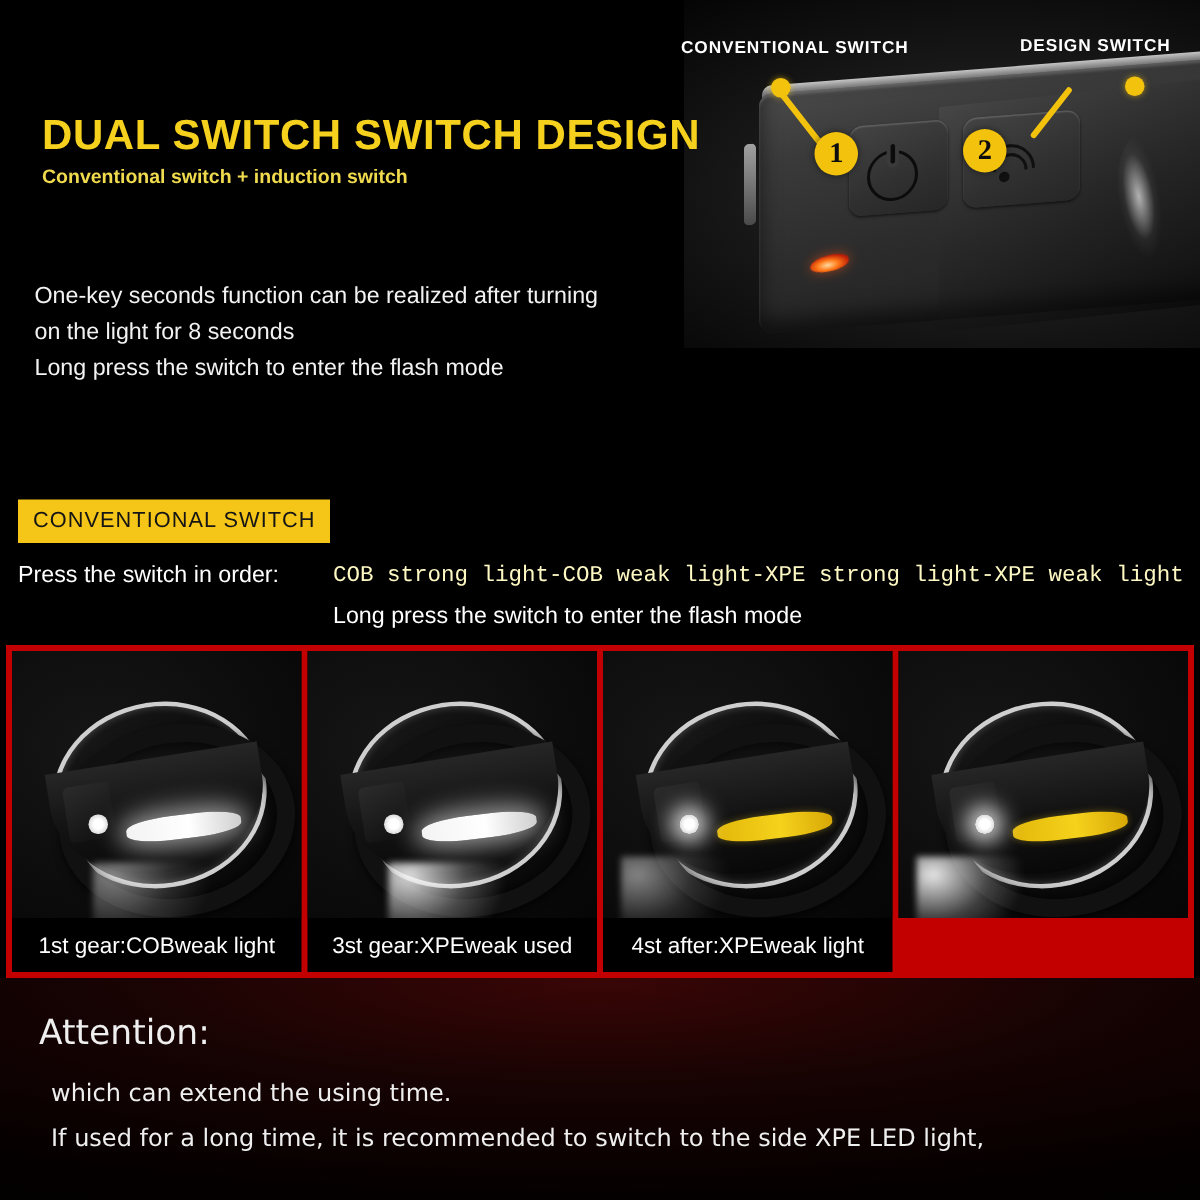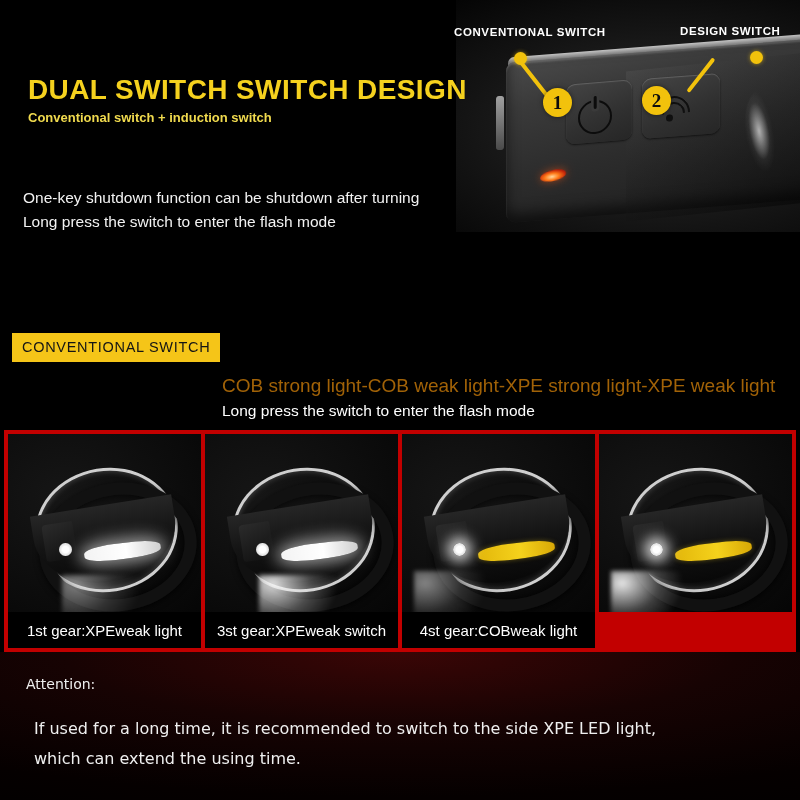--- a/index.html
+++ b/index.html
@@ -59,21 +59,21 @@
   
   .h1{position:absolute;left:28px;top:74px;color:#F5D11E;font-size:28px;font-weight:700;
       letter-spacing:.4px;}
   .h2{position:absolute;left:28px;top:110px;color:#F0DA4E;font-size:13px;font-weight:700;}
   .para{position:absolute;left:23px;top:186px;color:#f2f2f2;font-size:15.5px;line-height:24px;}
 
   
   .badge{position:absolute;left:12px;top:333px;background:#F5C518;color:#151515;
       font-size:14.5px;letter-spacing:.7px;padding:6px 10px 7px;}
   .order-lbl{position:absolute;left:12px;top:375px;color:#fff;font-size:15.5px;}
-  .order-v1{position:absolute;left:222px;top:375px;color:#a16207;font-size:19px;}
+  .order-v1{position:absolute;left:222px;top:375px;color:#fef9c3;font-size:15px;font-family:Liberation Mono, monospace;}
   .order-v2{position:absolute;left:222px;top:402px;color:#fff;font-size:15.5px;}
 
   
   .grid{position:absolute;left:4px;top:430px;width:792px;height:222px;
       background:#C20000;display:grid;grid-template-columns:repeat(4,1fr);gap:4px;
       padding:4px;box-sizing:border-box;}
   .cell{position:relative;background:#000;overflow:hidden;}
   .scene{position:absolute;inset:0;background:
       radial-gradient(130% 100% at 30% 30%, #161616 0%, #0a0a0a 55%, #000 100%);}
   
@@ -108,21 +108,21 @@
 
   .caption-row{position:absolute;left:4px;top:612px;width:792px;height:40px;
       background:#C20000;display:grid;grid-template-columns:repeat(4,1fr);gap:4px;
       padding:0 4px 4px;box-sizing:border-box;}
   .caption{background:#000;color:#fff;font-size:15px;display:flex;align-items:center;
       justify-content:center;}
 
   
   .attn-wrap{position:absolute;left:0;top:652px;width:800px;height:148px;
       background:radial-gradient(120% 140% at 50% 0%, #3a0606 0%, #170303 35%, #050000 70%, #000 100%);}
-  .attn-title{position:absolute;left:26px;top:676px;color:#efefef;font-size:14px;
+  .attn-title{position:absolute;left:26px;top:676px;color:#efefef;font-size:23px;
       font-family:"DejaVu Sans",sans-serif;}
   .attn-body{position:absolute;left:34px;top:714px;color:#efefef;font-size:16px;
       line-height:30px;font-family:"DejaVu Sans",sans-serif;}
 </style>
 </head>
 <body>
 
 <div id="page">
 
   <div class="photo-area">
@@ -149,25 +149,27 @@
   <div class="dot" style="left:514px;top:52px;"></div>
   <div class="dot" style="left:750px;top:51px;"></div>
   <div class="num" style="left:543px;top:88px;">1</div>
   <div class="num" style="left:642px;top:86px;">2</div>
   <div class="callout-label" style="left:454px;top:26px;">CONVENTIONAL SWITCH</div>
   <div class="callout-label" style="left:680px;top:25px;">DESIGN SWITCH</div>
 
   <div class="h1">DUAL SWITCH SWITCH DESIGN</div>
   <div class="h2">Conventional switch + induction switch</div>
   <div class="para">
-    <div>One-key shutdown function can be shutdown after turning</div>
+    <div>One-key seconds function can be realized after turning</div>
+    <div>on the light for 8 seconds</div>
     <div>Long press the switch to enter the flash mode</div>
   </div>
 
   <div class="badge">CONVENTIONAL SWITCH</div>
+  <div class="order-lbl">Press the switch in order:</div>
   <div class="order-v1">COB strong light-COB weak light-XPE strong light-XPE weak light</div>
   <div class="order-v2">Long press the switch to enter the flash mode</div>
 
   <div class="grid">
     <div class="cell">
       <div class="scene"></div>
       <div class="band">
         <div class="band-outer"></div>
         <div class="band-inner"></div>
         <div class="band-body"></div>
@@ -212,25 +214,25 @@
         <div class="band-body"></div>
         <div class="mount"></div>
         <div class="cob cob-off-yellow"></div>
         <div class="xpe xpe-on"></div>
       </div>
       <div class="beam-side"></div>
     </div>
   </div>
 
   <div class="caption-row">
-    <div class="caption">1st gear:XPEweak light</div>
-    <div class="caption">3st gear:XPEweak switch</div>
-    <div class="caption">4st gear:COBweak light</div>
+    <div class="caption">1st gear:COBweak light</div>
+    <div class="caption">3st gear:XPEweak used</div>
+    <div class="caption">4st after:XPEweak light</div>
   </div>
 
   <div class="attn-wrap"></div>
   <div class="attn-title">Attention:</div>
   <div class="attn-body">
+    <div>which can extend the using time.</div>
     <div>If used for a long time, it is recommended to switch to the side XPE LED light,</div>
-    <div>which can extend the using time.</div>
   </div>
 
 </div>
 
 </body></html>

